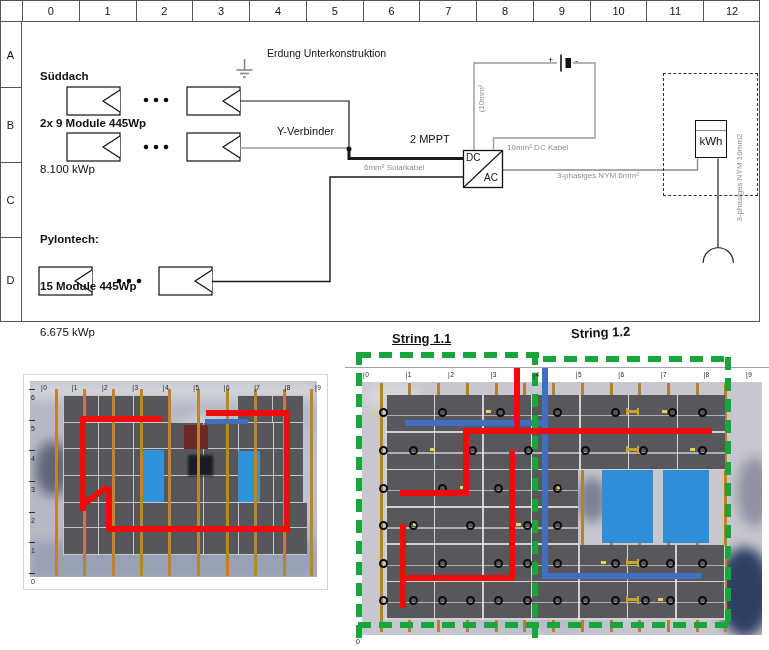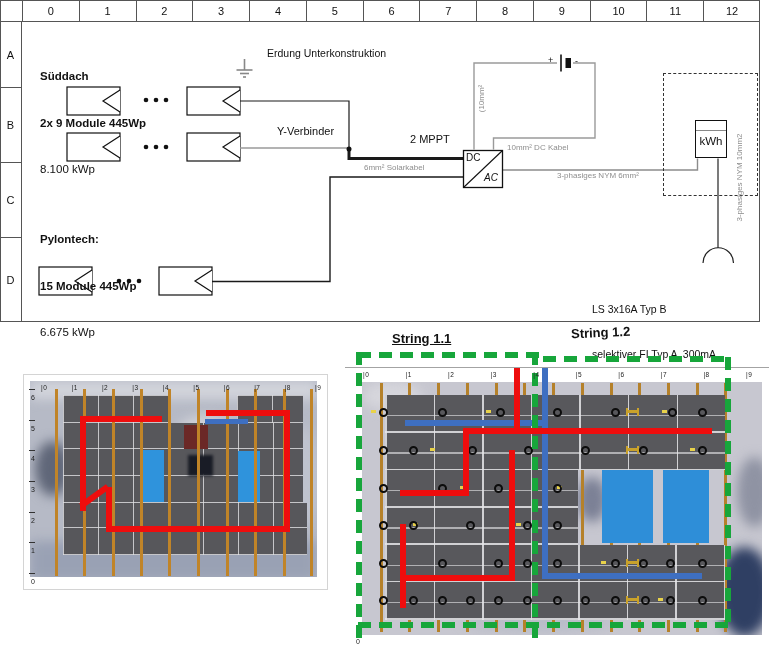--- a/index.html
+++ b/index.html
@@ -167,25 +167,21 @@
   <div class="sch-text" style="left:548px;top:53px;font-size:9px;">+</div>
   <div class="sch-text" style="left:575px;top:54px;font-size:9px;">-</div>
   <div class="sch-text" style="left:277px;top:124px;font-size:11px;">Y-Verbinder</div>
   <div class="sch-text" style="left:410px;top:132px;font-size:11px;">2 MPPT</div>
   <div class="gray-sm" style="left:364px;top:163px;">6mm² Solarkabel</div>
   <div class="gray-sm" style="left:507px;top:143px;">10mm² DC Kabel</div>
   <div class="gray-sm" style="left:557px;top:171px;">3-phasiges NYM 6mm²</div>
   <div class="gray-sm rot" style="left:451px;top:94px;width:60px;">(10mm²</div>
   <div class="gray-sm rot" style="left:690px;top:173px;width:98px;">3-phasiges NYM 10mm2</div>
   <div class="dcac-txt" style="left:466px;top:152px;">DC</div>
-  <div class="dcac-txt" style="left:484px;top:172px;font-style:italic;">AC</div>
-  <div class="sch-text" style="left:592px;top:272px;line-height:15px;">
-    <div>LS 3x16A Typ B</div>
-    <div>selektiver FI Typ A  300mA</div>
-  </div>
+  <div class="dcac-txt" style="left:484px;top:172px;">AC</div>
 
   <div class="lp-box"></div>
   <div class="lp-photo">
     <div class="blob" style="left:0;top:0;width:287px;height:18px;background:#d3d5dc;border-radius:0;"></div>
     <div class="blob" style="left:5px;top:60px;width:35px;height:55px;background:#5f6678;"></div>
     <div class="blob" style="left:140px;top:35px;width:70px;height:60px;background:#d2d3da;"></div>
     <div class="blob" style="left:0;top:160px;width:287px;height:40px;background:#99a1b4;border-radius:0;"></div>
     <div class="blob" style="left:255px;top:45px;width:35px;height:100px;background:#bfc3ce;"></div>
   </div>
   <div class="panel-l" style="left:63px;top:395px;width:107px;height:28px;"></div>

